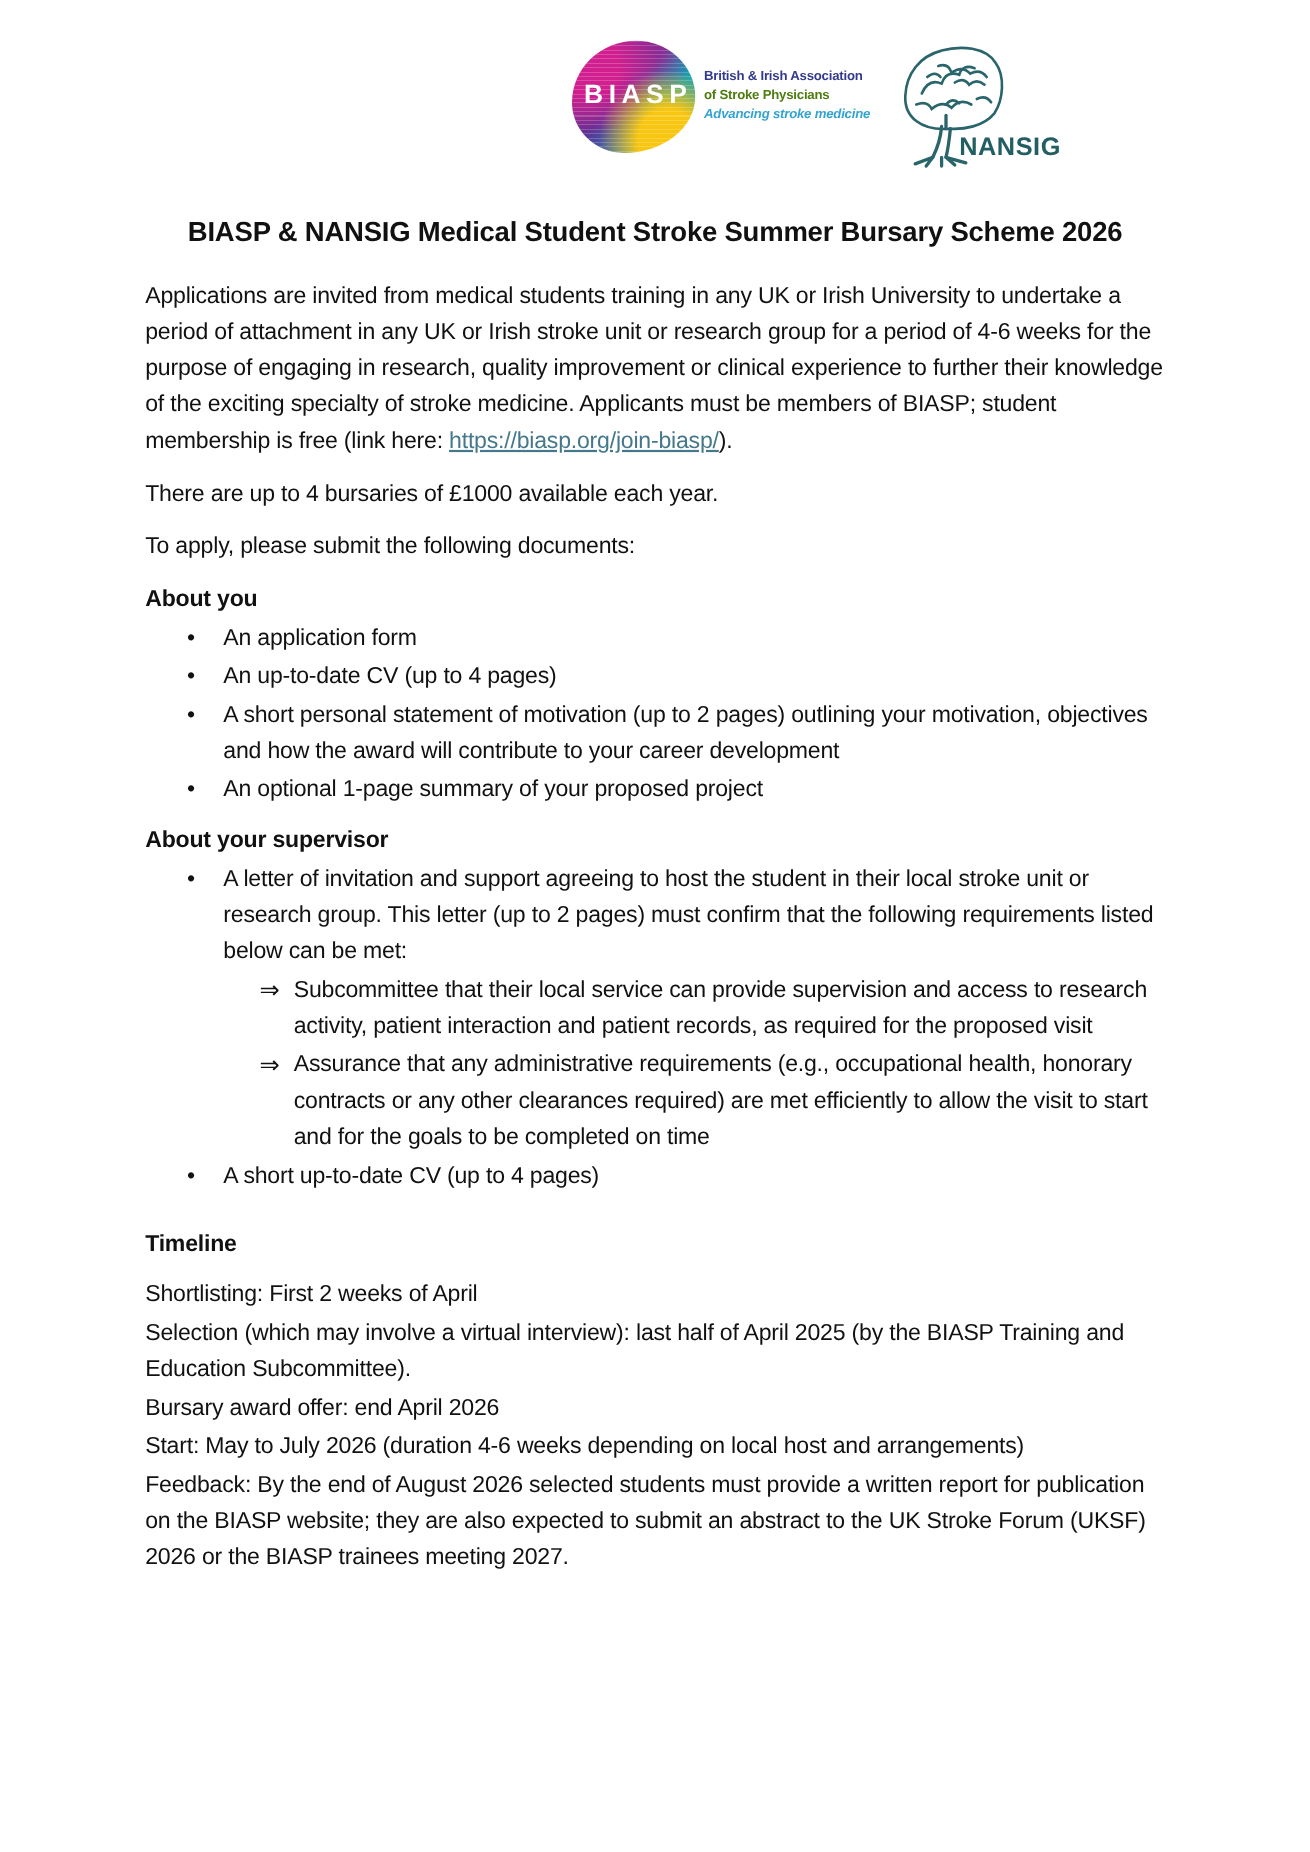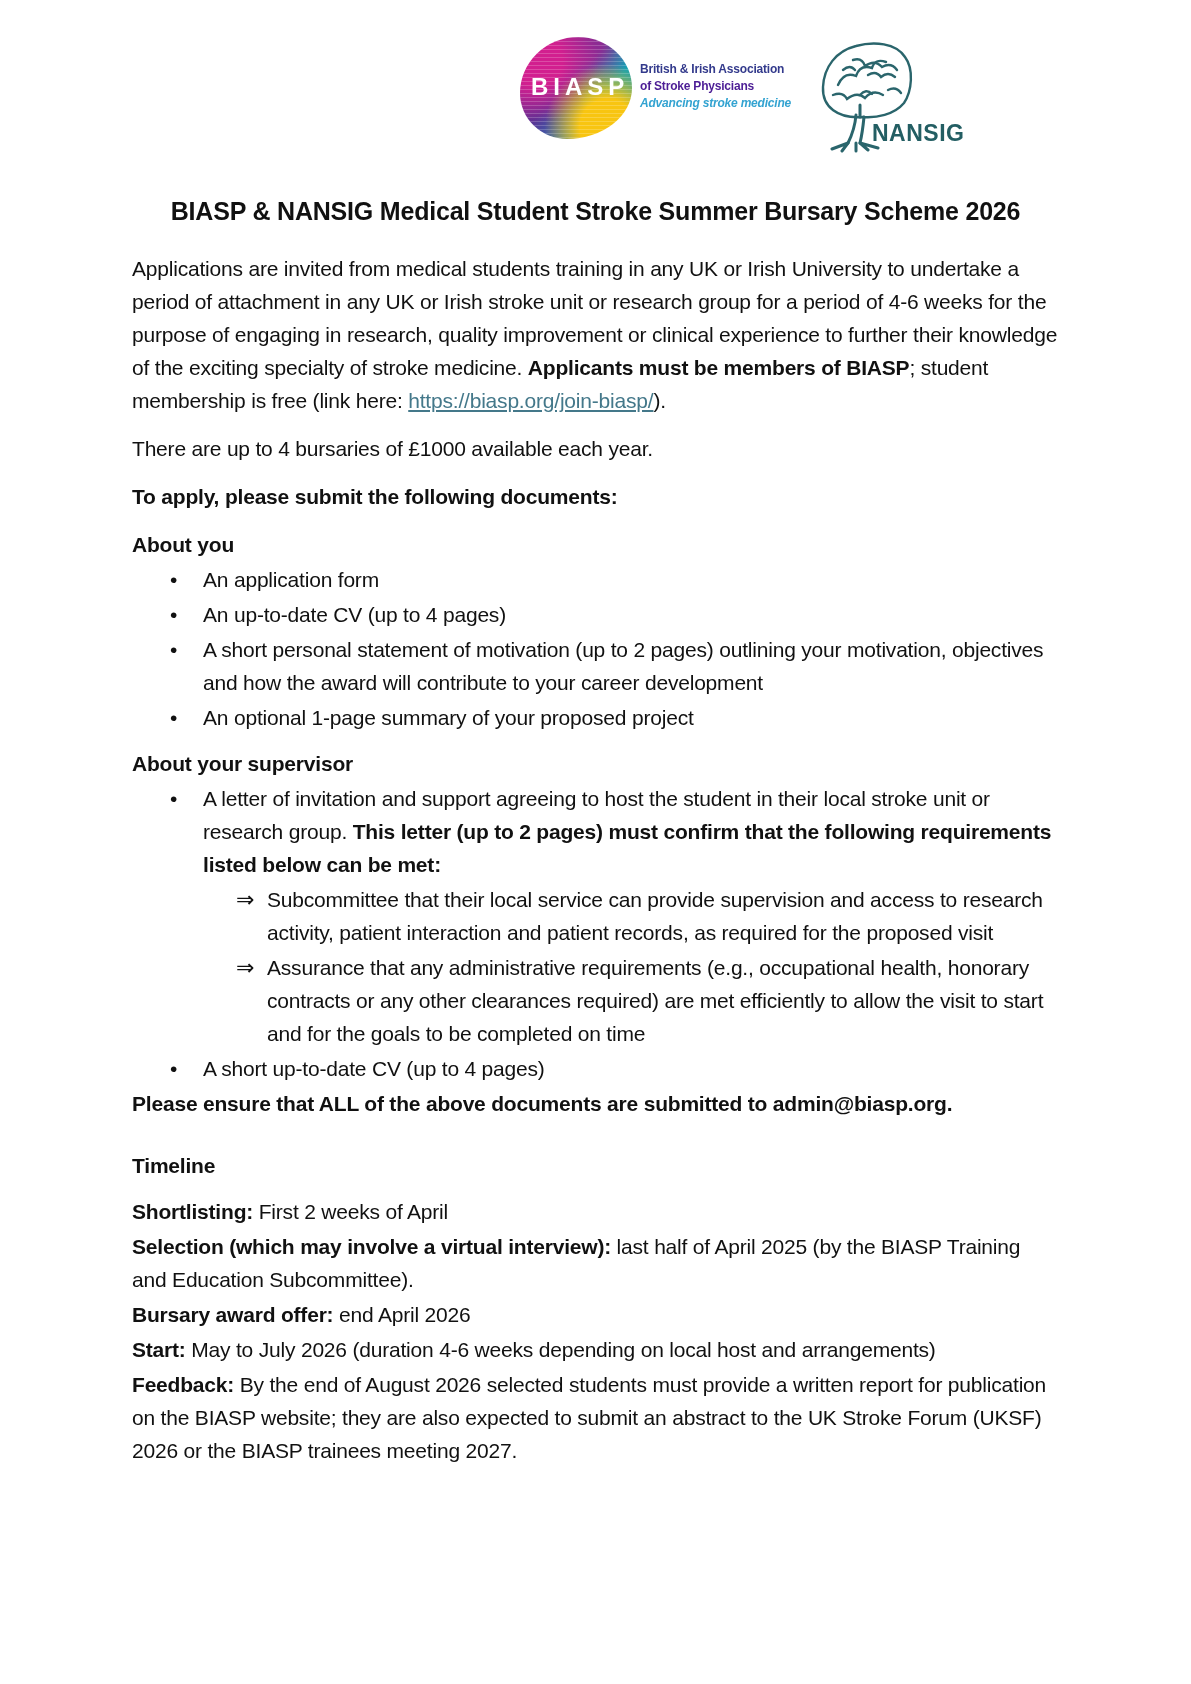--- a/index.html
+++ b/index.html
@@ -39,21 +39,21 @@
   .nansig-group { position:absolute; left:676px; top:0; }
 
   
   .doc-title {
     text-align:center; font-weight:bold; font-size:25px; line-height:30px;
     margin:46px 0 26px 0;
   }
 
   
   p.body-par { margin:0 0 15px 0; }
-  .bold { font-weight:bold; }
+  .bold { font-weight:normal; }
   a.doc-link { text-decoration:underline; }
   .section-heading { font-weight:bold; margin:0 0 2px 0; }
   .section-heading.spaced { margin-top:13px; }
 
   .bullet-row { display:flex; margin:0 0 2px 0; }
   .bullet-glyph { flex:none; width:33px; margin-left:38px; }
   .arrow-row { display:flex; margin:0 0 2px 0; }
   .arrow-glyph { flex:none; width:31px; margin-left:104px; font-size:22px; }
   .bullet-text { flex:1; }
 
@@ -69,21 +69,21 @@
 <div class="page">
 
   <div class="header">
 
     <div class="biasp-group">
       <div class="biasp-blob">
         <span class="biasp-acronym">BIASP</span>
       </div>
       <div class="biasp-textblock">
         <div class="org-line" style="color:#333a8c">British &amp; Irish Association</div>
-        <div class="org-line" style="color:#4c1d95">of Stroke Physicians</div>
+        <div class="org-line" style="color:#4d7c0f">of Stroke Physicians</div>
         <div class="tagline" style="color:#33a3d1">Advancing stroke medicine</div>
       </div>
     </div>
 
     <div class="nansig-group">
       <svg width="155" height="118" viewBox="0 0 155 118">
         <g fill="none" stroke="#2a656c" stroke-width="2.4" stroke-linecap="round">
           <path d="M55,82 C30,84 14,72 15,52 C16,32 28,16 48,11 C66,6 88,8 97,22 C106,34 104,56 96,68 C86,80 68,83 55,82 Z"></path>
           <path d="M30,50 q6,-14 18,-9 q4,-12 16,-8 q3,-10 14,-6"></path>
           <path d="M25,60 q10,-4 14,4 q10,-8 18,-1 q8,-9 18,-3"></path>
@@ -146,21 +146,20 @@
     <span class="arrow-glyph">⇒</span>
     <span class="bullet-text">Assurance that any administrative requirements (e.g., occupational health, honorary contracts or any other clearances required) are met efficiently to allow the visit to start and for the goals to be completed on time</span>
   </div>
 
   <div class="bullet-row">
     <span class="bullet-glyph">•</span>
     <span class="bullet-text">A short up-to-date CV (up to 4 pages)</span>
   </div>
 
 
-  <div class="submit-note">Please ensure that ALL of the above documents are submitted to admin@biasp.org.</div>
 
   <div class="timeline-heading">Timeline</div>
 
   <div class="timeline-item"><span class="bold">Shortlisting:</span><span> First 2 weeks of April</span></div>
 
   <div class="timeline-item"><span class="bold">Selection (which may involve a virtual interview):</span><span> last half of April 2025 (by the BIASP Training and Education Subcommittee).</span></div>
 
   <div class="timeline-item"><span class="bold">Bursary award offer:</span><span> end April 2026</span></div>
 
   <div class="timeline-item"><span class="bold">Start:</span><span> May to July 2026 (duration 4-6 weeks depending on local host and arrangements)</span></div>

